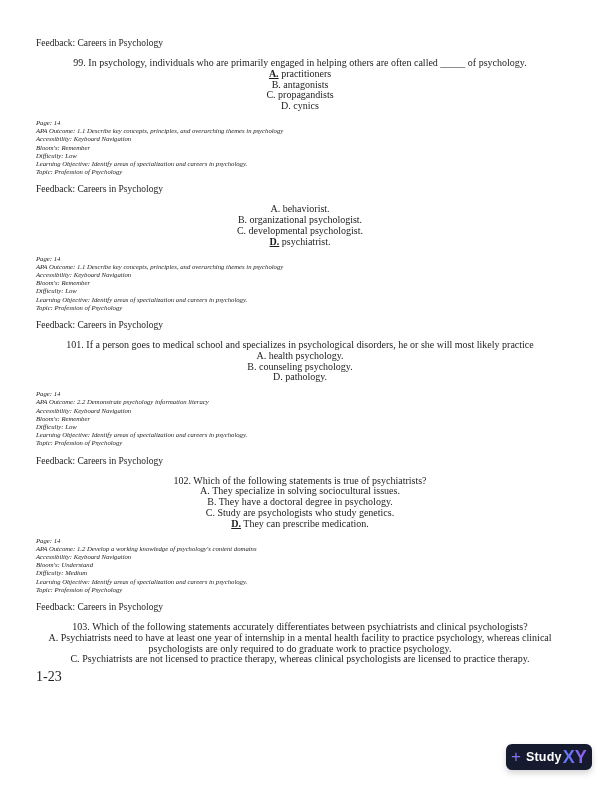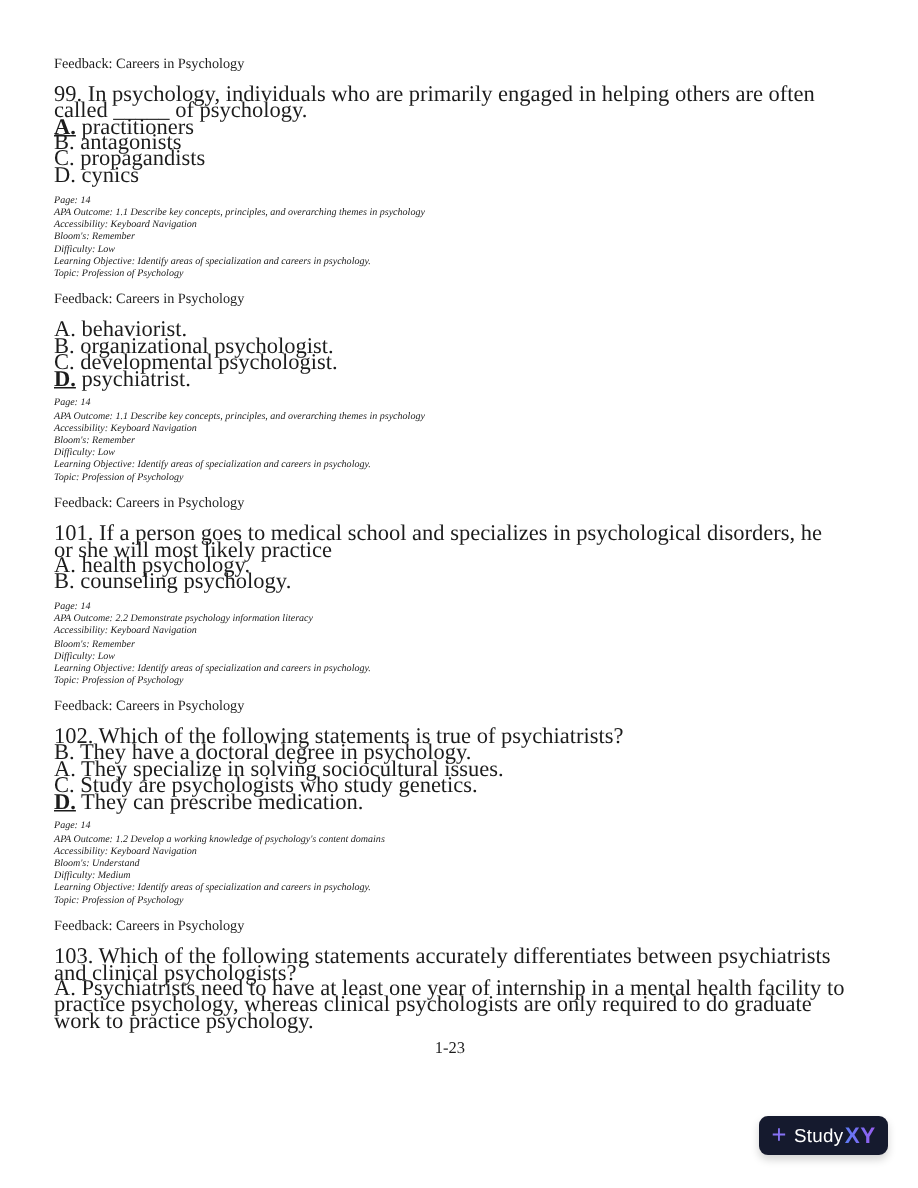--- a/index.html
+++ b/index.html
@@ -16,36 +16,37 @@
   }
   .feedback {
     font-size: 9.5px;
     line-height: 11px;
     margin-bottom: 9px;
   }
   .qbody {
     margin-bottom: 7px;
   }
   .qtext, .opt {
-    font-size: 15px;
+    font-size: 10px;
     line-height: 10.8px;
+    text-align: center;
   }
   .meta {
     font-style: italic;
     font-size: 6.7px;
     line-height: 8.2px;
     margin-bottom: 8px;
   }
   .letter.correct {
     font-weight: bold;
     text-decoration: underline;
   }
   .footer-page {
-    text-align: center;
-    font-size: 11px;
+    text-align: left;
+    font-size: 14px;
     line-height: 10px;
     margin-top: 6px;
   }
   .logo-badge {
     position: absolute;
     right: 20px;
     bottom: 22px;
     width: 86px;
     height: 26px;
     background: #151a2e;
@@ -59,28 +60,28 @@
   }
   .logo-plus {
     color: #8672f3;
     font-size: 17px;
     font-weight: 300;
     line-height: 17px;
     margin-top: -2px;
   }
   .logo-study {
     color: #ffffff;
-    font-weight: 400;
+    font-weight: 700;
     font-size: 12.5px;
     letter-spacing: 0.2px;
     text-align: right;
   }
   .logo-xy {
     font-weight: 700;
-    font-size: 15px;
+    font-size: 18px;
     letter-spacing: 0.2px;
     background: linear-gradient(90deg, #5c7cf5, #9a5cf0);
     -webkit-background-clip: text;
     background-clip: text;
     color: transparent;
     margin-left: -4px;
   }
 </style>
 </head>
 <body>
@@ -120,53 +121,55 @@
     <p>Difficulty: Low</p>
     <p>Learning Objective: Identify areas of specialization and careers in psychology.</p>
     <p>Topic: Profession of Psychology</p>
   </div>
 
   <p class="feedback">Feedback: Careers in Psychology</p>
   <div class="qbody">
     <p class="qtext"><span>101.</span> <span>If a person goes to medical school and specializes in psychological disorders, he or she will most likely practice</span></p>
     <p class="opt"><span class="letter">A.</span> <span>health psychology.</span></p>
     <p class="opt"><span class="letter">B.</span> <span>counseling psychology.</span></p>
+    <p class="opt"><span class="letter">D.</span> <span>pathology.</span></p>
   </div>
   <div class="meta">
     <p>Page: 14</p>
     <p>APA Outcome: 2.2 Demonstrate psychology information literacy</p>
     <p>Accessibility: Keyboard Navigation</p>
     <p>Bloom's: Remember</p>
     <p>Difficulty: Low</p>
     <p>Learning Objective: Identify areas of specialization and careers in psychology.</p>
     <p>Topic: Profession of Psychology</p>
   </div>
 
   <p class="feedback">Feedback: Careers in Psychology</p>
   <div class="qbody">
     <p class="qtext"><span>102.</span> <span>Which of the following statements is true of psychiatrists?</span></p>
+    <p class="opt"><span class="letter">A.</span> <span>They specialize in solving sociocultural issues.</span></p>
     <p class="opt"><span class="letter">B.</span> <span>They have a doctoral degree in psychology.</span></p>
-    <p class="opt"><span class="letter">A.</span> <span>They specialize in solving sociocultural issues.</span></p>
     <p class="opt"><span class="letter">C.</span> <span>Study are psychologists who study genetics.</span></p>
     <p class="opt"><span class="letter correct">D.</span> <span>They can prescribe medication.</span></p>
   </div>
   <div class="meta">
     <p>Page: 14</p>
     <p>APA Outcome: 1.2 Develop a working knowledge of psychology's content domains</p>
     <p>Accessibility: Keyboard Navigation</p>
     <p>Bloom's: Understand</p>
     <p>Difficulty: Medium</p>
     <p>Learning Objective: Identify areas of specialization and careers in psychology.</p>
     <p>Topic: Profession of Psychology</p>
   </div>
 
   <p class="feedback">Feedback: Careers in Psychology</p>
   <div class="qbody">
     <p class="qtext"><span>103.</span> <span>Which of the following statements accurately differentiates between psychiatrists and clinical psychologists?</span></p>
     <p class="opt"><span class="letter">A.</span> <span>Psychiatrists need to have at least one year of internship in a mental health facility to practice psychology, whereas clinical psychologists are only required to do graduate work to practice psychology.</span></p>
+    <p class="opt"><span class="letter">C.</span> <span>Psychiatrists are not licensed to practice therapy, whereas clinical psychologists are licensed to practice therapy.</span></p>
   </div>
 
   <p class="footer-page">1-23</p>
 </div>
 
 <div class="logo-badge">
   <span class="logo-plus">+</span>
   <span class="logo-study">Study</span>
   <span class="logo-xy">XY</span>
 </div>

